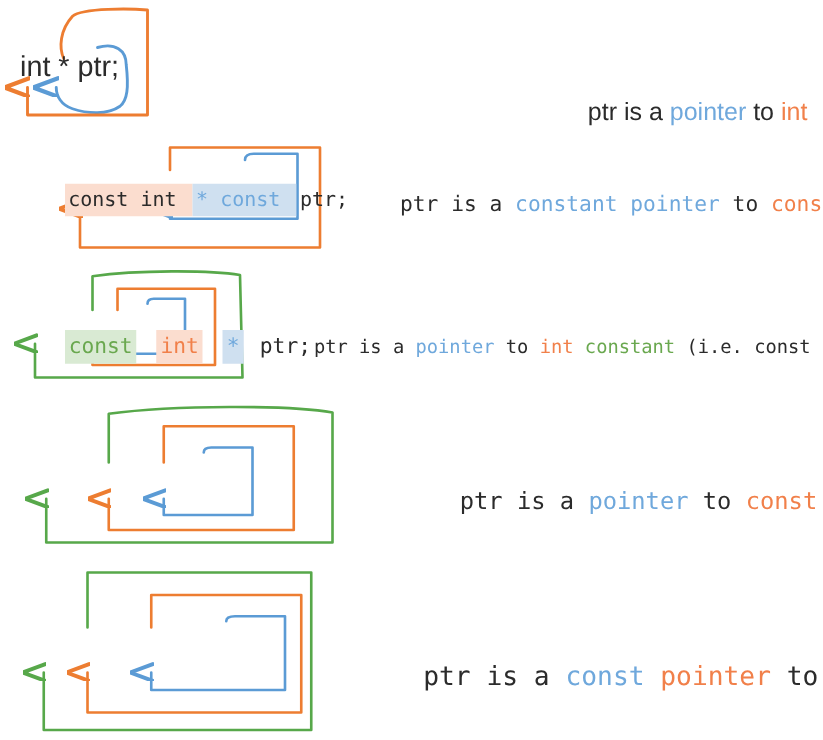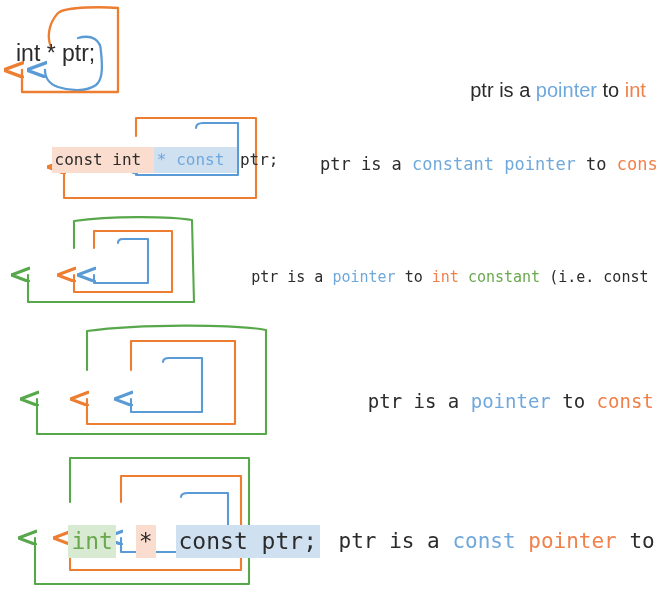--- a/index.html
+++ b/index.html
@@ -105,28 +105,28 @@
     <span class="t-dark">ptr </span><span class="t-dark">is a </span><span class="t-blue">pointer</span><span class="t-dark"> to </span><span class="t-orange">int</span>
   </div>
 
   <div class="code" style="left:13px;top:131px;font-size:16px;">
     <span class="hl-orange pad t-dark">const int </span><span class="hl-blue pad t-blue">* const </span><span class="pad t-dark">ptr;</span>
   </div>
   <div class="expl" style="left:279px;top:134px;font-size:17px;">
     <span class="t-dark">ptr </span><span class="t-dark">is a </span><span class="t-blue">constant pointer</span><span class="t-dark"> to </span><span class="t-orange">const int</span>
   </div>
 
+  <div class="code" style="left:11px;top:247px;font-size:17px;">
+    <span class="hl-green pad t-green">const</span><span class="pad t-dark"> </span><span class="hl-orange pad t-orange">int</span><span class="pad t-dark"> </span><span class="hl-blue pad t-blue">*</span><span class="pad t-dark"> ptr;</span>
+  </div>
   <div class="expl" style="left:215px;top:250px;font-size:15px;">
     <span class="t-dark">ptr </span><span class="t-dark">is a </span><span class="t-blue">pointer</span><span class="t-dark"> to </span><span class="t-orange">int</span><span class="t-dark"> </span><span class="t-green">constant</span><span class="t-dark"> (i.e. const int)</span>
   </div>
 
   <div class="expl" style="left:322px;top:368px;font-size:19px;">
     <span class="t-dark">ptr </span><span class="t-dark">is a </span><span class="t-blue">pointer</span><span class="t-dark"> to </span><span class="t-orange">const</span><span class="t-dark"> </span>
   </div>
 
-  <div class="code" style="left:13px;top:502px;font-size:23px;">
-    <span class="hl-green pad t-green">int</span><span class="pad t-dark"> </span><span class="hl-orange pad t-dark">*</span><span class="pad t-dark"> </span><span class="hl-blue pad t-dark">const ptr;</span>
-  </div>
   <div class="expl" style="left:288px;top:505px;font-size:21px;">
     <span class="t-dark">ptr </span><span class="t-dark">is a </span><span class="t-blue">const</span><span class="t-dark"> </span><span class="t-orange">pointer</span><span class="t-dark"> to </span>
   </div>
 
 </div>
 
 </body></html>

